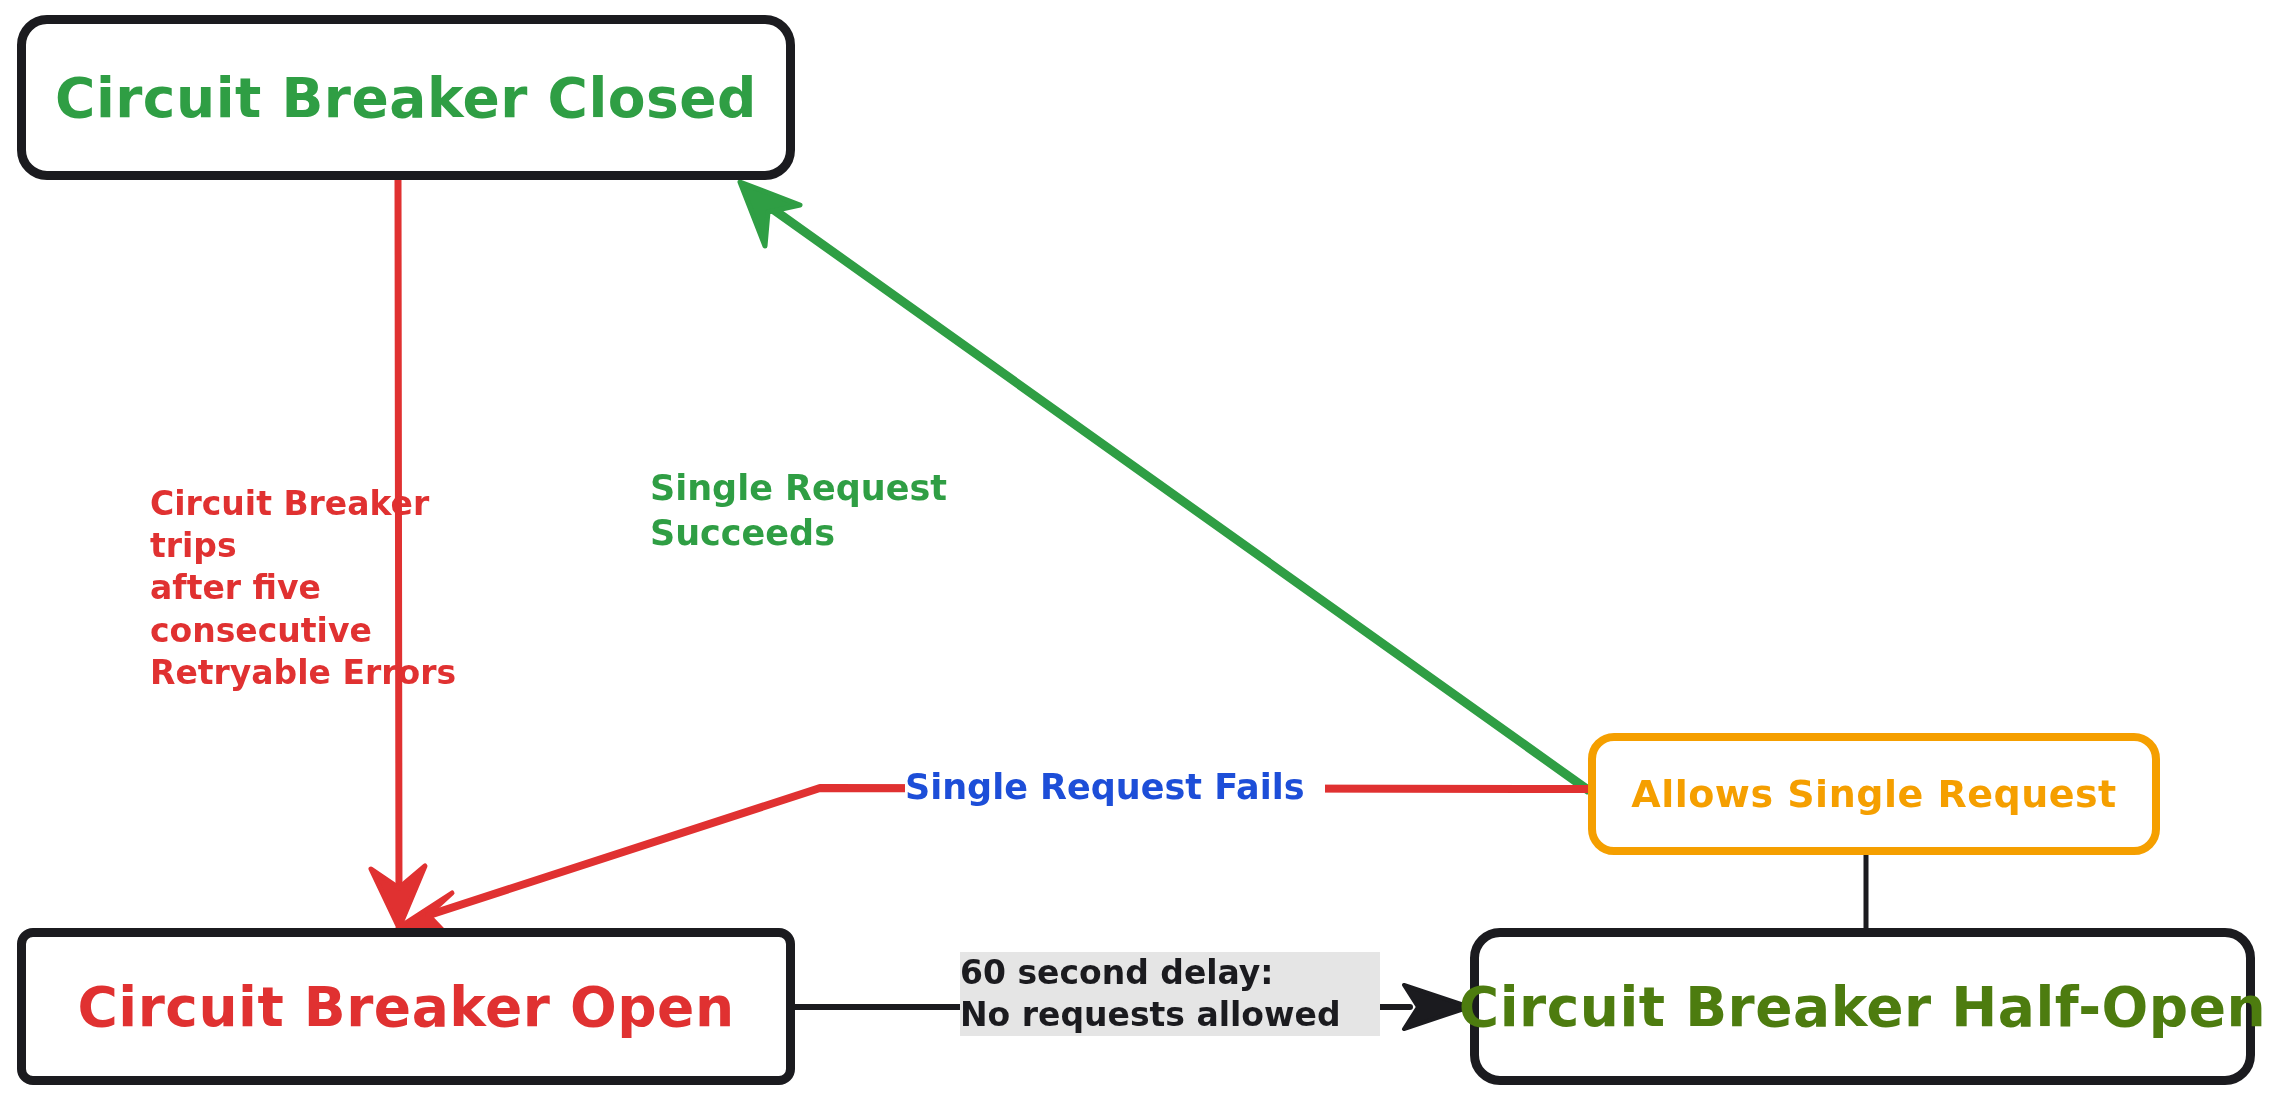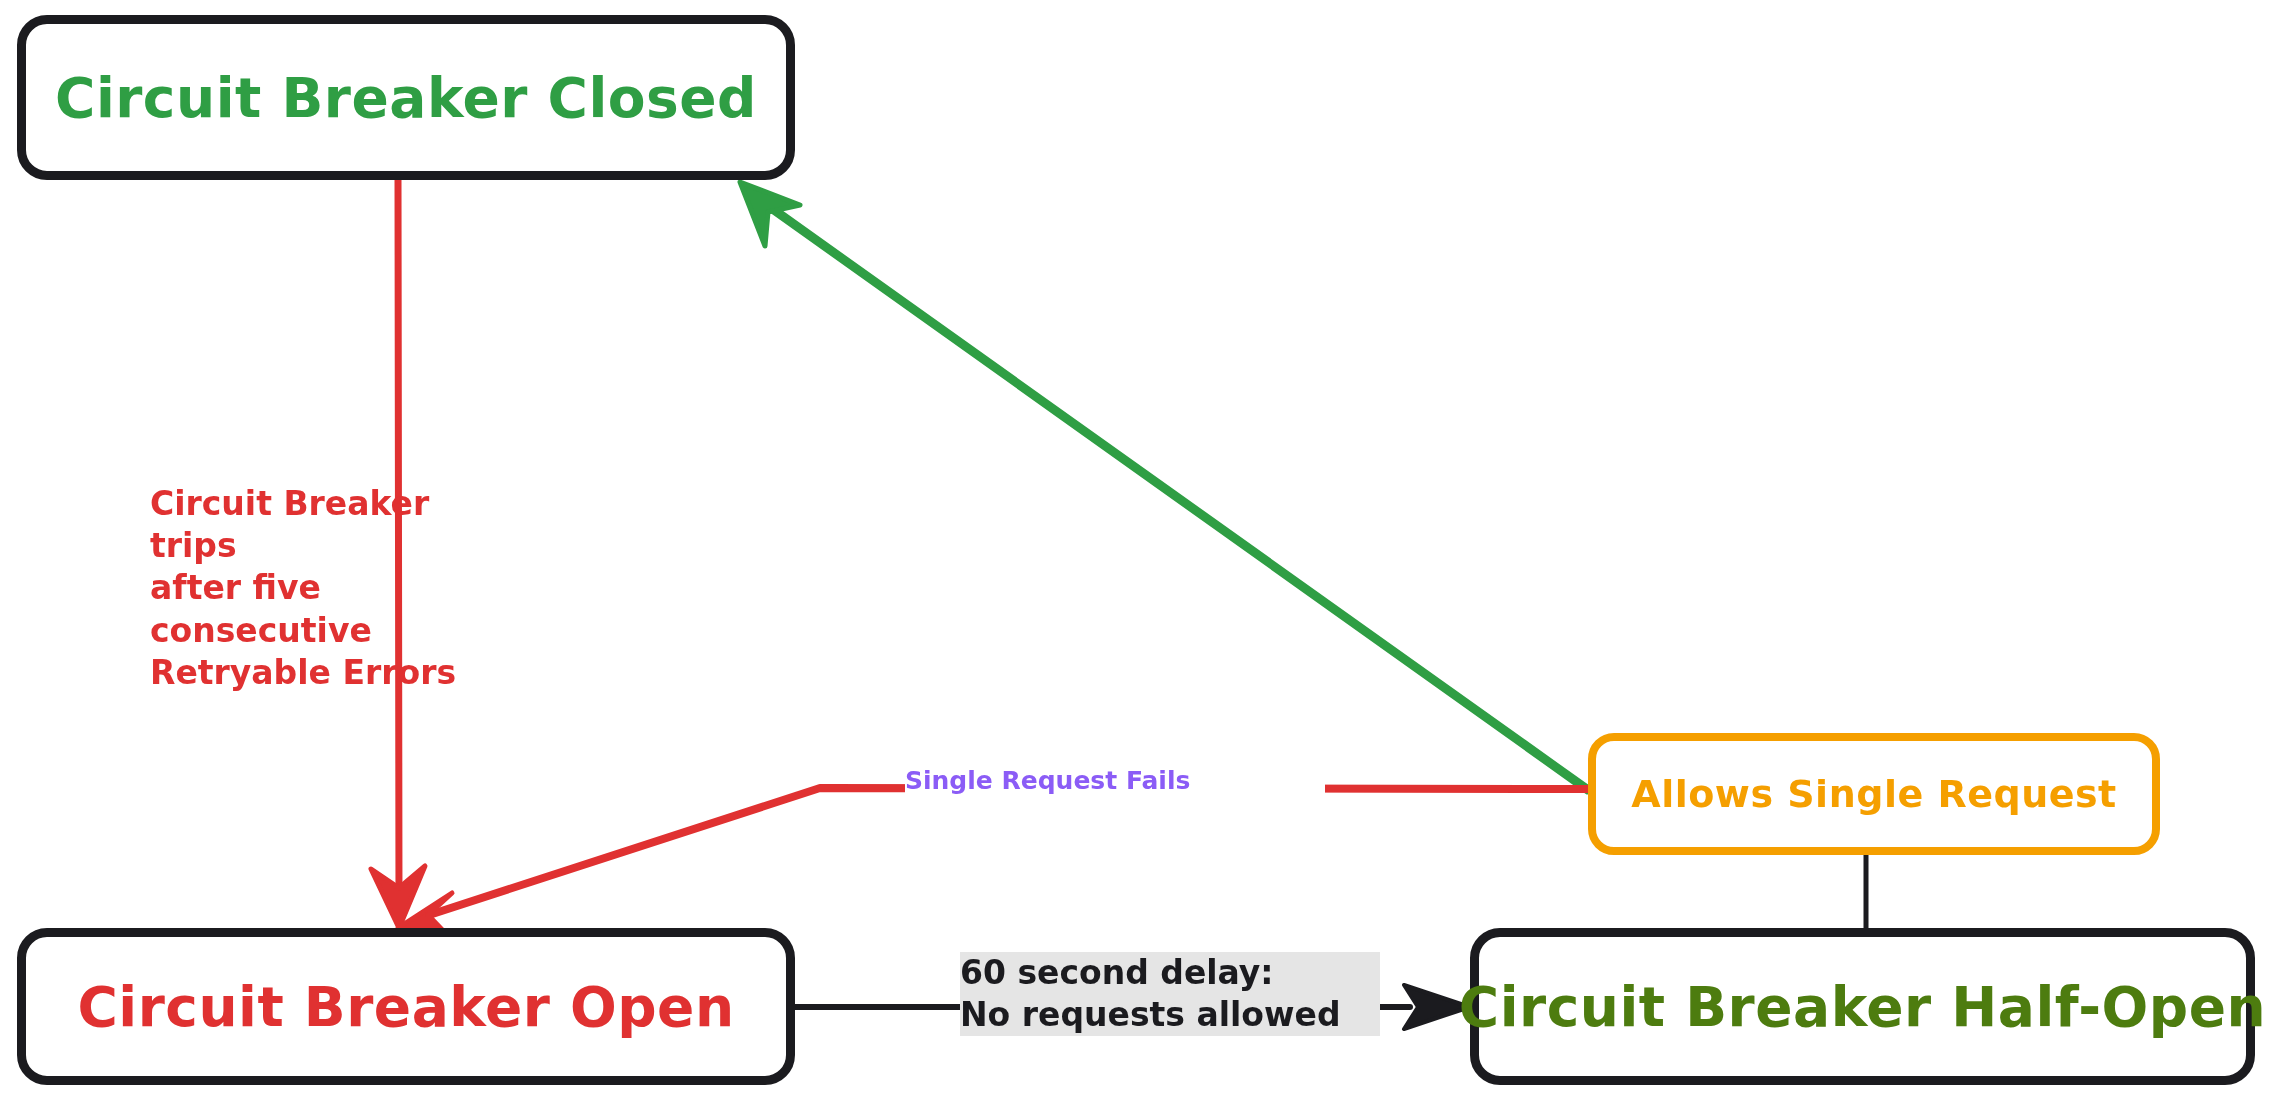--- a/index.html
+++ b/index.html
@@ -60,21 +60,21 @@
     left: 17px;  top: 15px;
     width: 778px; height: 165px;
   }
   #node-closed .node-label {
     color: #2f9e44;
     font-size: 55px;
   }
 
   #node-open {
     left: 17px;  top: 928px;
-    width: 778px; height: 157px;
+    width: 778px; height: 157px; border-radius: 16px;
   }
   #node-open .node-label {
     color: #e03131;
     font-size: 55px;
   }
 
   #node-allows {
     left: 1588px; top: 733px;
     width: 572px;  height: 122px;
   }
@@ -112,22 +112,22 @@
   #label-succeeds {
     left: 650px; top: 466px;
     width: 400px;
     color: #2f9e44;
     font-size: 35px;
     background: #ffffff;
   }
   #label-fails {
     left: 905px; top: 765px;
     width: 420px;
-    color: #8b5cf6;
-    font-size: 25px;
+    color: #1d4ed8;
+    font-size: 35px;
     background: #ffffff;
   }
   #label-delay {
     left: 960px; top: 952px;
     width: 420px;
     color: #1b1b1f;
     font-size: 33px;
     background: #e5e5e5;
   }
 </style>
@@ -176,19 +176,20 @@
   </div>
 
   <div class="node node-black" id="node-half-open">
     <span class="node-label">Circuit Breaker Half-Open</span>
   </div>
 
   <div class="edge-label" id="label-trips">Circuit Breaker trips
 after five consecutive
 Retryable Errors</div>
 
+  <div class="edge-label" id="label-succeeds">Single Request Succeeds</div>
 
   <div class="edge-label" id="label-fails">Single Request Fails</div>
 
   <div class="edge-label" id="label-delay">60 second delay:
 No requests allowed</div>
 
 </div>
 
 </body></html>

